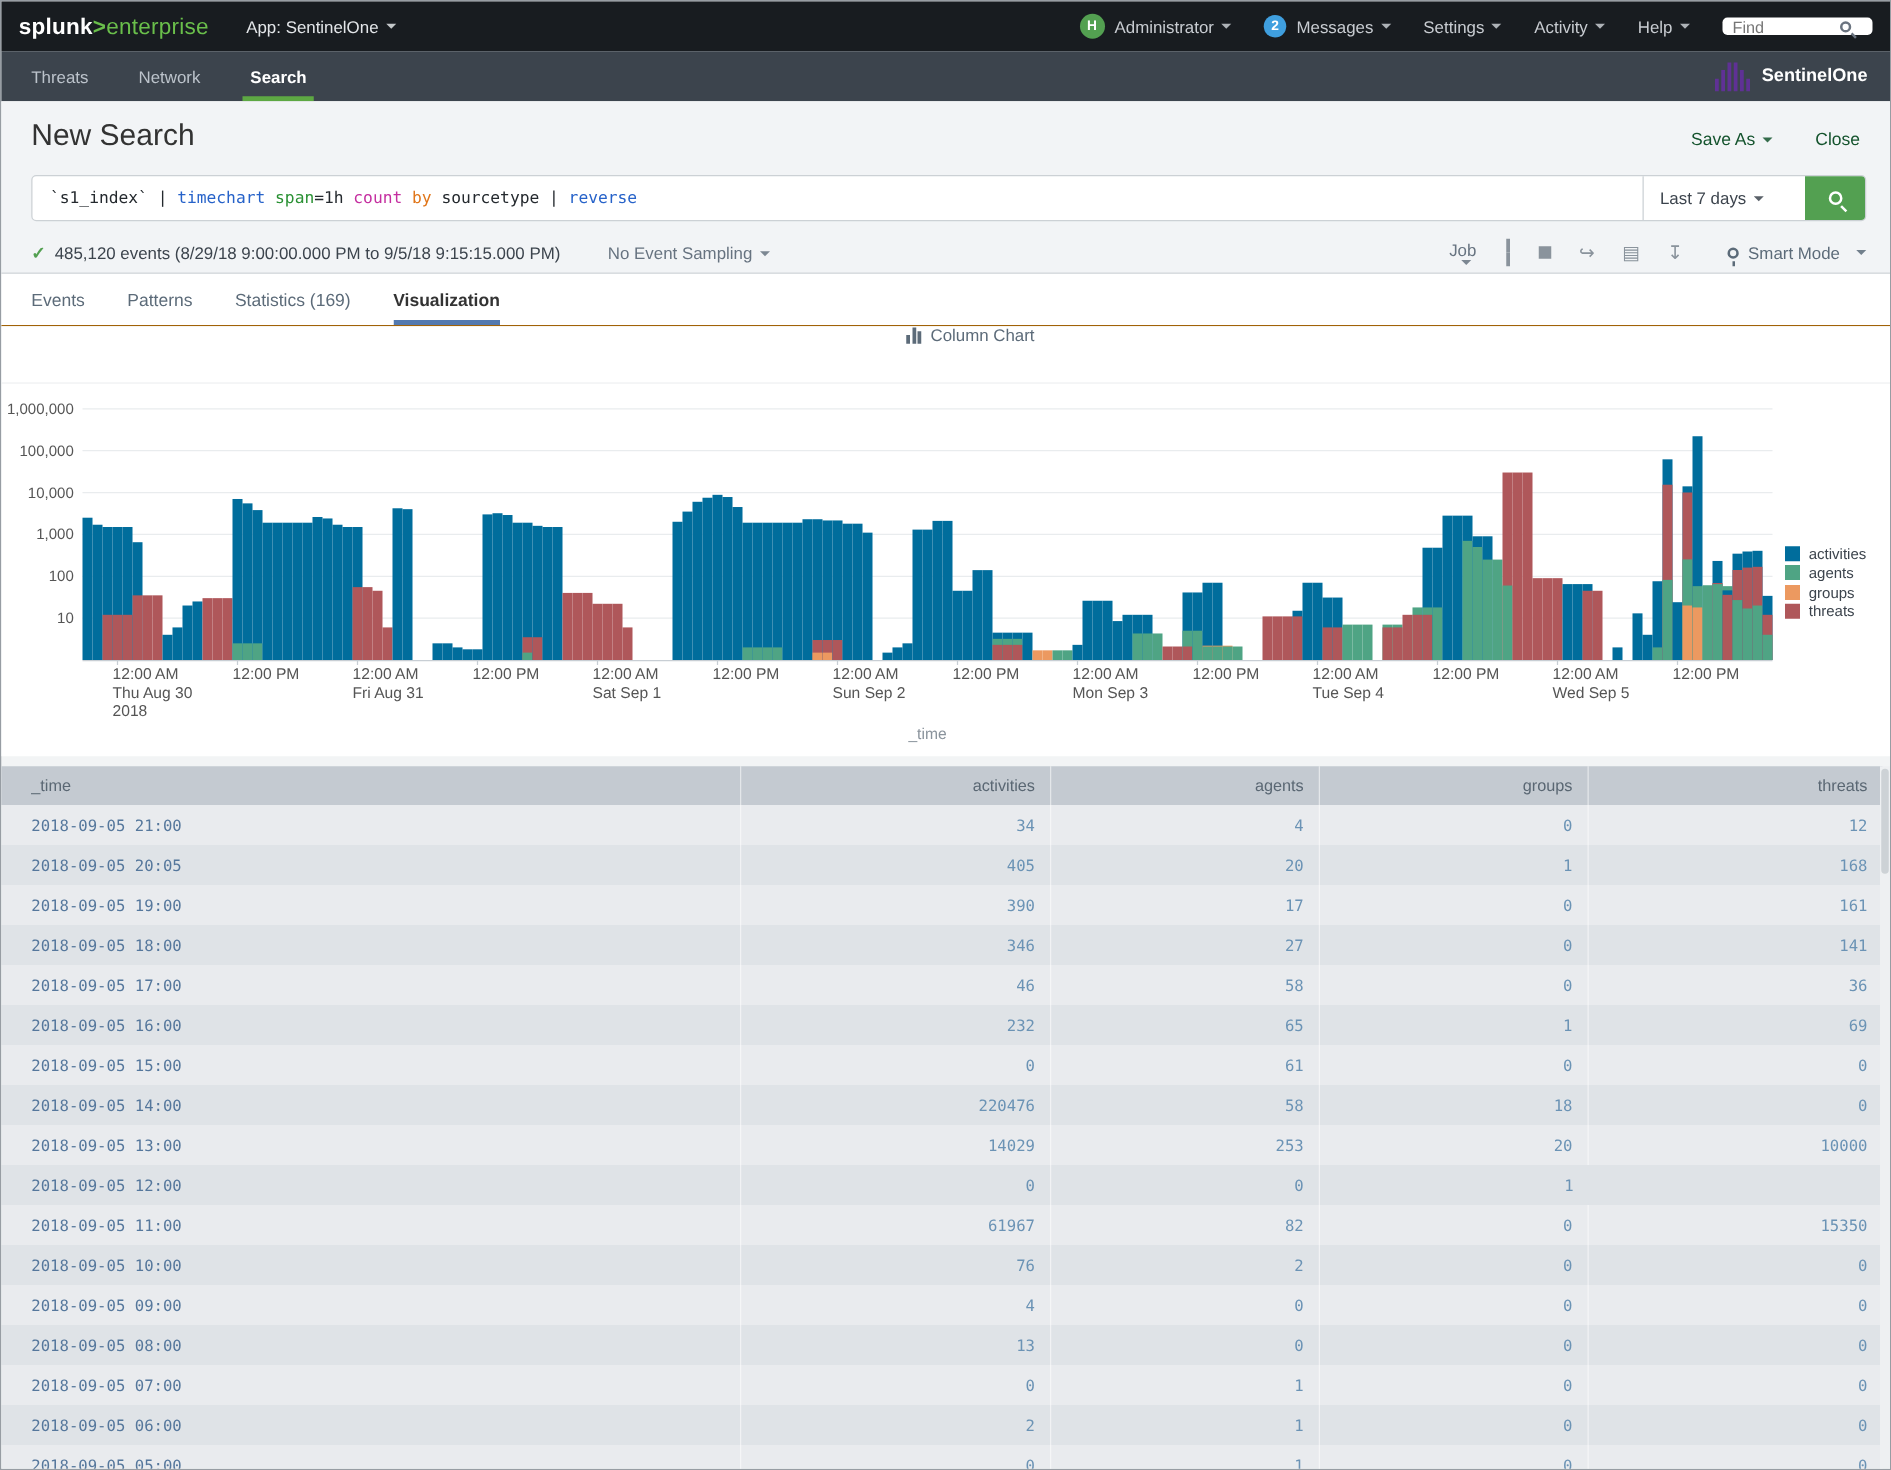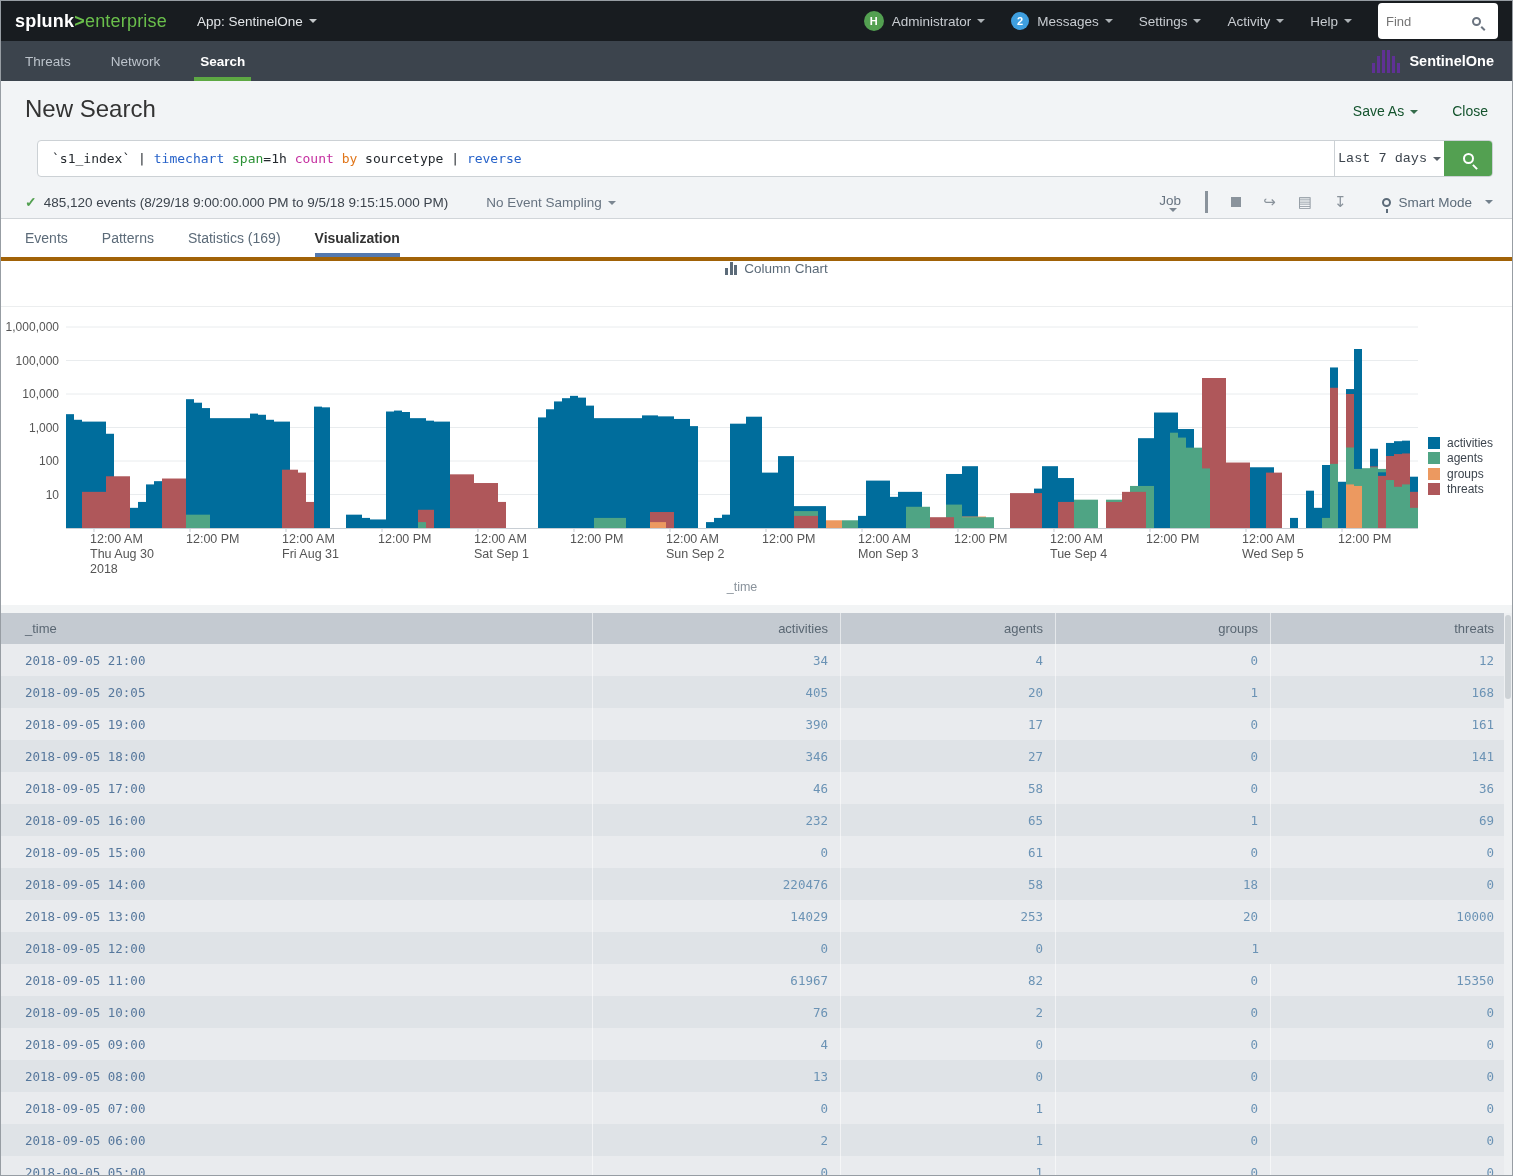--- a/index.html
+++ b/index.html
@@ -11,59 +11,59 @@
   
   #app-bar { height:40px; background:#181c20; display:flex; align-items:center; padding:0 14px; color:#c8ccd1; }
   .logo { font-size:18px; font-weight:bold; color:#fff; letter-spacing:.2px; cursor:pointer; }
   .logo .lg { color:#6abf4b; font-weight:bold; }
   .logo .le { color:#6abf4b; font-weight:normal; }
   .appmenu { margin-left:30px; font-size:13.5px; color:#e3e6e9; cursor:pointer; }
   #app-bar .right { margin-left:auto; display:flex; align-items:center; gap:26px; font-size:13.5px; }
   .menu-item { cursor:pointer; display:flex; align-items:center; }
   .avatar { width:20px; height:20px; border-radius:50%; background:#53a051; color:#fff; font-size:11px; font-weight:bold; display:inline-flex; align-items:center; justify-content:center; margin-right:8px; }
   .badge { width:18px; height:18px; border-radius:50%; background:#3f9fdf; color:#fff; font-size:11px; font-weight:bold; display:inline-flex; align-items:center; justify-content:center; margin-right:8px; }
-  .find-box { width:120px; height:36px; background:#fff; border-radius:4px; display:flex; align-items:center; padding:0 8px; }
+  .find-box { width:120px; height:14px; background:#fff; border-radius:4px; display:flex; align-items:center; padding:0 8px; }
   .find-box input { border:none; outline:none; width:86px; font-size:13px; color:#333; font-family:"Liberation Sans",sans-serif; background:transparent; }
   .mag { width:9px; height:9px; border:2px solid #6b7480; border-radius:50%; position:relative; display:inline-block; }
   .mag::after { content:""; position:absolute; width:2px; height:5px; background:#6b7480; transform:rotate(-45deg); left:8px; top:7px; }
 
   
   #nav-bar { height:40px; background:#3c444d; display:flex; align-items:stretch; padding:0 18px; }
   .nav-item { font-size:13.5px; color:#bcc3cb; display:flex; align-items:center; padding:0 6px; margin-right:28px; cursor:pointer; position:relative; }
   .nav-item.active { color:#fff; font-weight:bold; }
   .nav-item.active::after { content:""; position:absolute; left:0; right:0; bottom:0; height:4px; background:#5da843; }
   #nav-bar .brand { margin-left:auto; display:flex; align-items:center; gap:9px; color:#fff; font-weight:bold; font-size:14.5px; }
   .s1-icon { display:flex; align-items:flex-end; gap:1.5px; height:24px; }
   .s1-icon i { width:3.5px; background:#5f3195; display:block; }
 
   
   #search-section { height:138px; background:#f2f4f6; border-bottom:1px solid #d1d5d9; position:relative; }
   .page-title { position:absolute; left:24px; top:14px; font-size:24px; color:#333; }
   .hdr-links { position:absolute; right:24px; top:22px; display:flex; gap:34px; font-size:14px; color:#14532d; }
   .hdr-links > div { cursor:pointer; }
-  .search-bar { position:absolute; left:36px; right:19px; top:59px; height:37px; background:#fff; border:1px solid #ccd1d5; border-radius:4px; display:flex; }
+  .search-bar { position:absolute; left:24px; right:19px; top:59px; height:37px; background:#fff; border:1px solid #ccd1d5; border-radius:4px; display:flex;gap:20px; }
   .query { flex:1; display:flex; align-items:center; padding:0 14px; font-family:"DejaVu Sans Mono", monospace; font-size:13px; white-space:pre; overflow:hidden; }
-  .timerange { width:110px; border-left:1px solid #ccd1d5; display:flex; align-items:center; justify-content:center; font-size:13.5px; color:#3c444d; cursor:pointer;font-family:Liberation Mono, monospace; }
+  .timerange { width:110px; border-left:1px solid #ccd1d5; display:flex; align-items:center; justify-content:center; font-size:13.5px; color:#3c444d; cursor:pointer; }
   .go-btn { width:48px; background:#53a051; border-radius:0 3px 3px 0; display:flex; align-items:center; justify-content:center; cursor:pointer; }
   .go-btn .mag { border-color:#fff; width:11px; height:11px; }
   .go-btn .mag::after { background:#fff; left:9px; top:9px; height:6px; }
   .events-row { position:absolute; left:24px; right:19px; top:108px; height:26px; display:flex; align-items:center; font-size:13.5px; color:#3c444d; }
   .chk { color:#53a051; font-weight:bold; margin-right:7px; font-size:14px; }
   .sampling { margin-left:38px; color:#677380; cursor:pointer; }
   .job-controls { margin-left:auto; display:flex; align-items:center; gap:22px; color:#677380; }
   .job-controls .ctl { cursor:pointer; display:flex; align-items:center;flex-direction:column; }
   .pause-icon i { display:inline-block; width:3px; height:11px; background:#8a939c; margin:0 1.5px; }
   .stop-icon { width:10px; height:10px; background:#8a939c; display:inline-block; }
   .uni { font-size:15px; color:#8a939c; }
   .smart { margin-left:14px; color:#5c6b79; display:flex; align-items:center; gap:7px; cursor:pointer; }
   .bulb { width:9px; height:9px; border:2px solid #5c6b79; border-radius:50%; position:relative; display:inline-block; }
   .bulb::after { content:""; position:absolute; left:1.5px; top:9px; width:2px; height:4px; background:#5c6b79; }
 
   
-  #results-tabs { height:42px; background:#fff; border-bottom:4px solid #a16207; display:flex; align-items:stretch; padding-left:24px;text-align:center; }
+  #results-tabs { height:42px; background:#fff; border-bottom:1px solid #a16207; display:flex; align-items:stretch; padding-left:24px;text-align:center; }
   .rtab { font-size:14px; color:#5c6b79; display:flex; align-items:center; margin-right:34px; cursor:pointer; position:relative; }
   .rtab.active { color:#333; font-weight:bold; }
   .rtab.active::after { content:""; position:absolute; left:0; right:0; bottom:0; height:4px; background:#5379af; }
 
   
   #viz-toolbar { height:46px; background:#fff; display:flex; align-items:center; padding-left:40px; gap:52px; border-bottom:1px solid #eceeef;flex-direction:column; }
   .vbtn { display:flex; align-items:center; gap:7px; font-size:13.5px; color:#5c6b79; cursor:pointer; }
   .colchart-icon { display:flex; align-items:flex-end; gap:1.5px; height:13px; }
   .colchart-icon i { width:3px; background:#5c6b79; display:block; }
   .pencil { font-size:14px; color:#5c6b79; }

